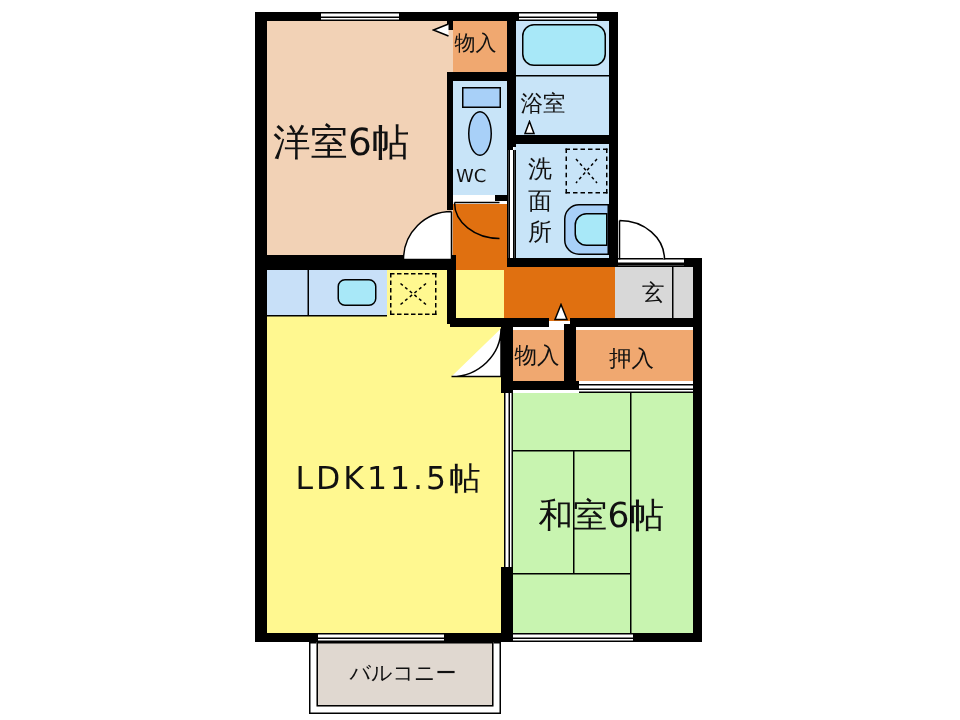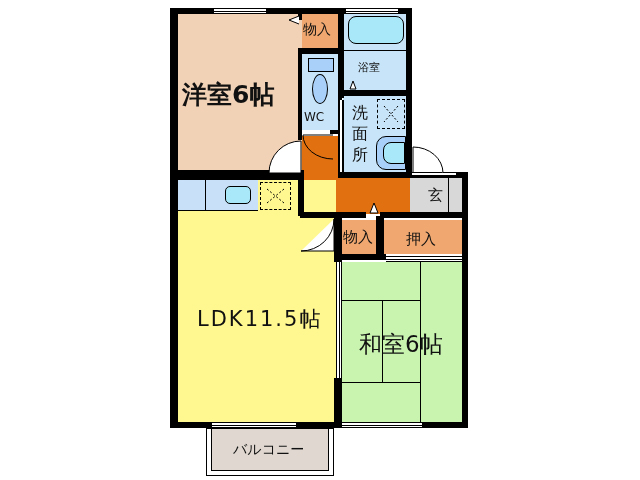--- a/index.html
+++ b/index.html
@@ -145,23 +145,23 @@
 
 <div class="abs" style="left:448px;top:178px;width:1px;height:36px;background:#000;"></div>
 
 <svg class="abs" style="left:369px;top:202px;" width="10" height="12">
   <path d="M5 1 L1 11 L9 11 Z" fill="#fff" stroke="#000" stroke-width="1"></path>
 </svg>
 <svg class="abs" style="left:349px;top:80px;" width="8" height="10">
   <path d="M4 1 L1 9 L7 9 Z" fill="#fff" stroke="#000" stroke-width="1"></path>
 </svg>
 
-<div class="lbl" style="left:182px;top:82px;font-size:25px;font-weight:bold;">洋室6帖</div>
+<div class="lbl" style="left:182px;top:82px;font-size:25px;">洋室6帖</div>
 <div class="lbl" style="left:303px;top:22px;font-size:14px;">物入</div>
-<div class="lbl" style="left:358px;top:62px;font-size:11px;">浴室</div>
+<div class="lbl" style="left:347px;top:62px;font-size:15px;">浴室</div>
 <div class="lbl" style="left:304px;top:111px;font-size:12px;">WC</div>
 <div class="lbl" style="left:352px;top:105px;font-size:16px;">洗</div>
 <div class="lbl" style="left:352px;top:126px;font-size:16px;">面</div>
 <div class="lbl" style="left:352px;top:147px;font-size:16px;">所</div>
 <div class="lbl" style="left:428px;top:188px;font-size:15px;">玄</div>
 <div class="lbl" style="left:197px;top:309px;font-size:21px;letter-spacing:2px;">LDK11.5帖</div>
 <div class="lbl" style="left:343px;top:230px;font-size:15px;">物入</div>
 <div class="lbl" style="left:406px;top:232px;font-size:15px;">押入</div>
 <div class="lbl" style="left:359px;top:333px;font-size:23px;">和室6帖</div>
 <div class="lbl" style="left:233px;top:442px;font-size:14px;">バルコニー</div>

